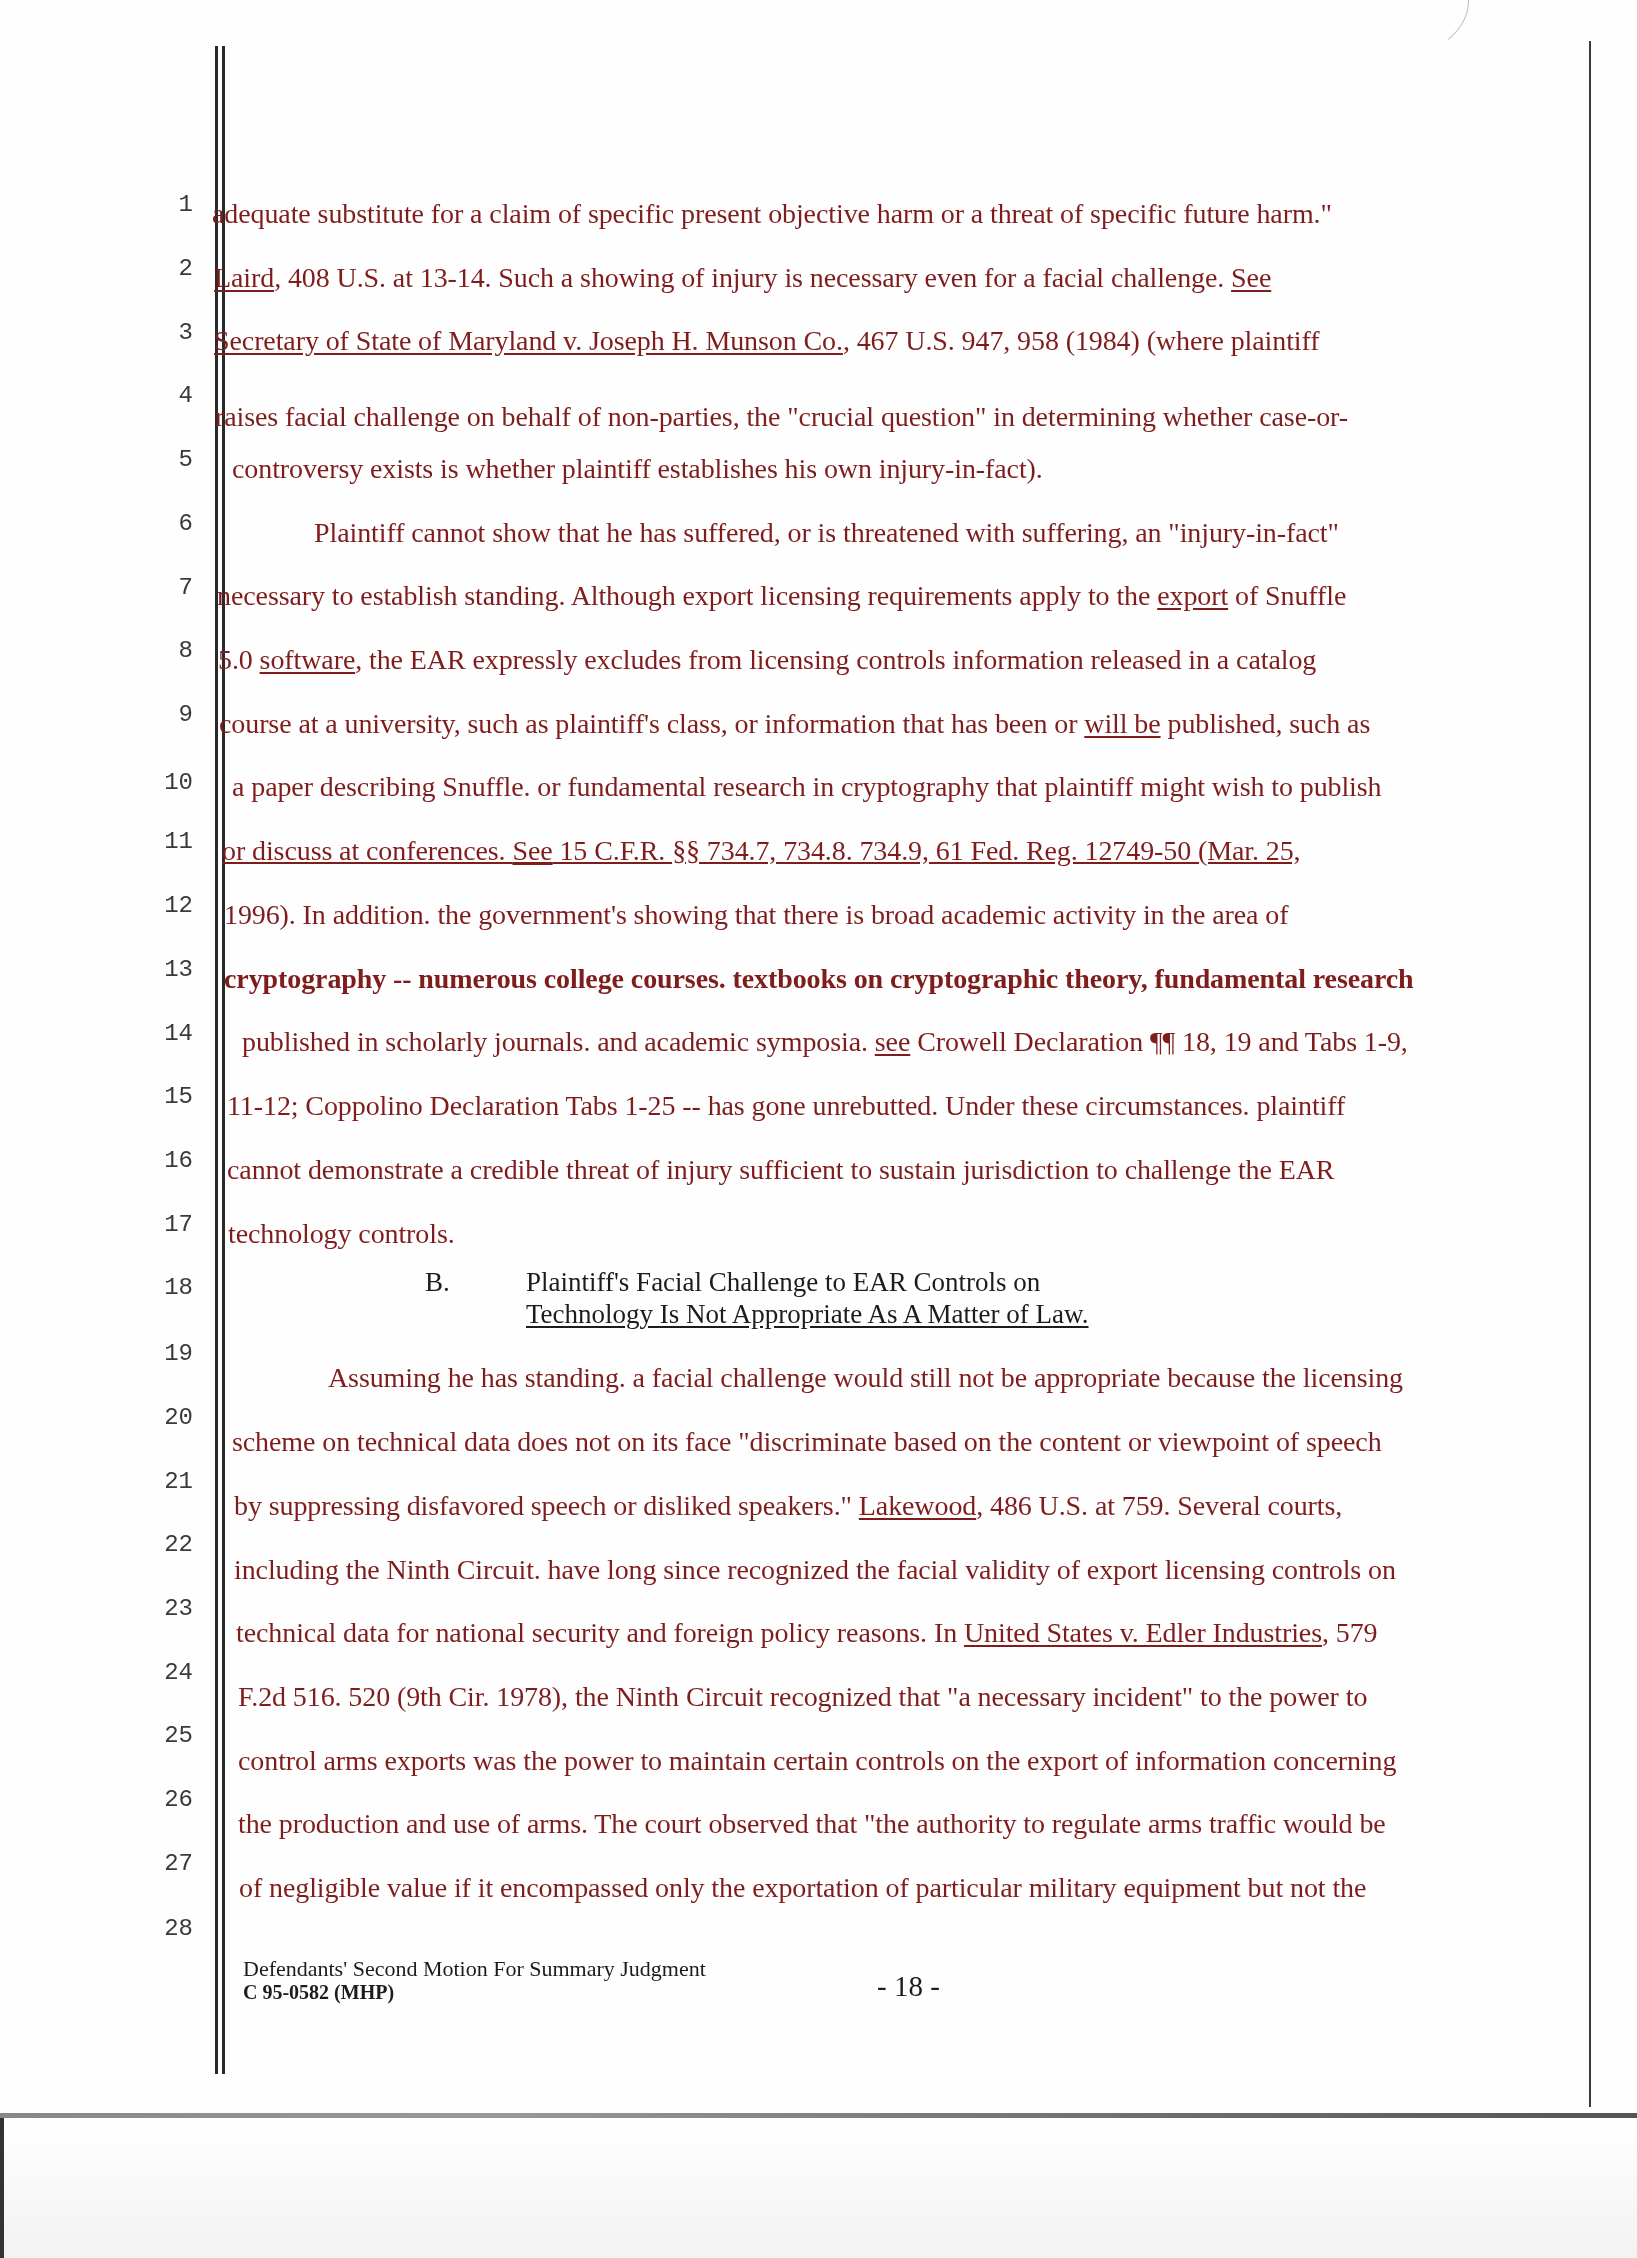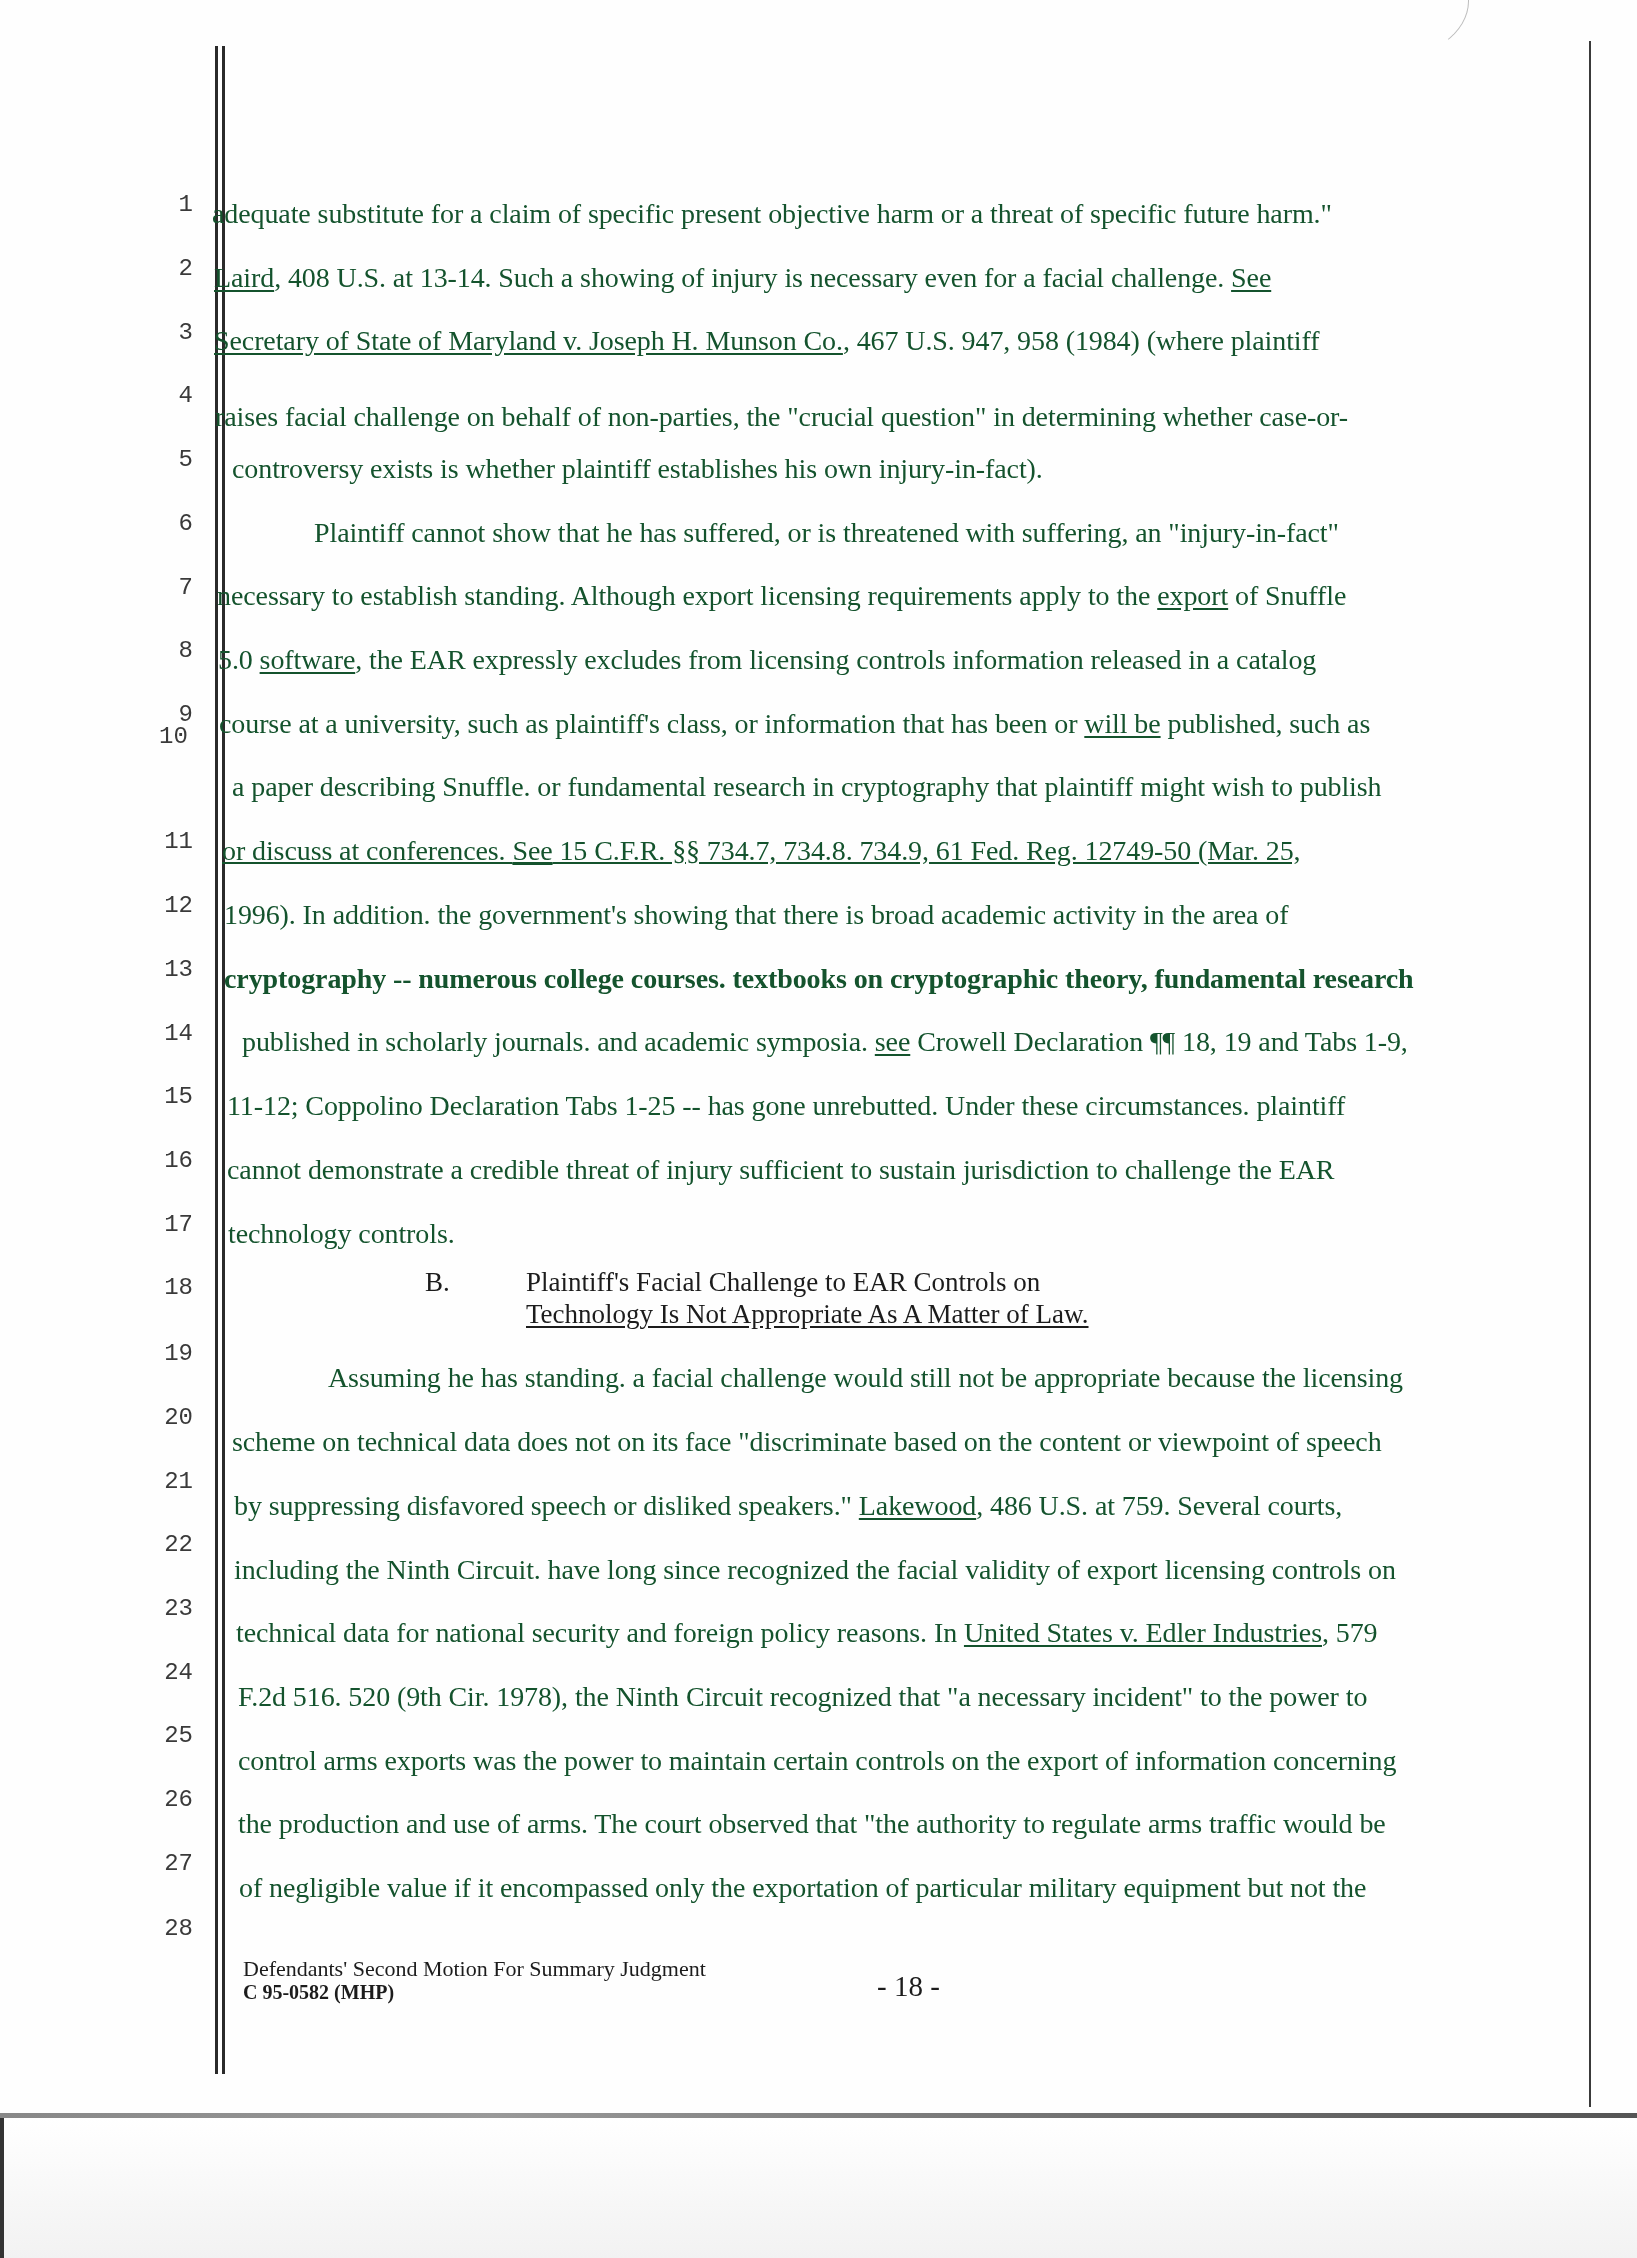--- a/index.html
+++ b/index.html
@@ -13,21 +13,21 @@
     .rule-l1 { position: absolute; left: 215px; top: 46px; width: 2.9px; height: 2028px; background: #2a2a2a; }
     .rule-l2 { position: absolute; left: 222px; top: 46px; width: 2.9px; height: 2028px; background: #2a2a2a; }
     .rule-r { position: absolute; left: 1589px; top: 41px; width: 1.9px; height: 2066px; background: #3a3a3a; }
     .curl { position: absolute; left: 1303px; top: -58px; width: 164px; height: 116px;
             border: 1px solid #bdbdbd; border-radius: 50%; border-bottom-color: transparent; border-left-color: transparent; }
     .linenum {
       position: absolute; left: 154px; width: 39px; text-align: right;
       font-family: "Liberation Mono", "DejaVu Sans Mono", monospace;
       font-size: 24px; color: #3a3a3a;
     }
-    .tline { position: absolute; white-space: nowrap; font-size: 28px; line-height: 33px; color: #14532d; letter-spacing: -0.1px; }
+    .tline { position: absolute; white-space: nowrap; font-size: 28px; line-height: 33px; color: #7f1d1d; letter-spacing: -0.1px; }
     u { text-decoration: underline; text-underline-offset: 2.9px; }
     .heading { position: absolute; left: 425px; top: 1267px; font-size: 27px; line-height: 31px; }
     .heading .letter { position: absolute; left: 0; top: 0; }
     .heading .h1 { position: absolute; left: 101px; top: 0; white-space: nowrap; }
     .heading .h2 { position: absolute; left: 101px; top: 32px; white-space: nowrap; text-decoration: underline; text-underline-offset: 2.9px; }
     .footer-title { position: absolute; left: 243px; top: 1957px; font-size: 22px; font-weight: normal; line-height: 23px; font-family: "Liberation Serif", serif; }
     .footer-case { position: absolute; left: 243px; top: 1981px; font-size: 20px; font-weight: bold; line-height: 23px; }
     .footer-page { position: absolute; left: 877px; top: 1970px; font-size: 29px; }
     .edge-shadow { position: absolute; left: 0; top: 2113px; width: 1638px; height: 5.8px;
                    background: linear-gradient(to right, #888 0%, #999 30%, #777 60%, #555 100%); }
@@ -47,21 +47,21 @@
   <div id="line-numbers">
       <div class="linenum" style="top: 191px;">1</div>
       <div class="linenum" style="top: 255px;">2</div>
       <div class="linenum" style="top: 319px;">3</div>
       <div class="linenum" style="top: 382px;">4</div>
       <div class="linenum" style="top: 446px;">5</div>
       <div class="linenum" style="top: 510px;">6</div>
       <div class="linenum" style="top: 574px;">7</div>
       <div class="linenum" style="top: 637px;">8</div>
       <div class="linenum" style="top: 701px;">9</div>
-      <div class="linenum" style="top: 723px; text-align: center;">10</div>
+      <div class="linenum" style="top: 769px;">10</div>
       <div class="linenum" style="top: 828px;">11</div>
       <div class="linenum" style="top: 892px;">12</div>
       <div class="linenum" style="top: 956px;">13</div>
       <div class="linenum" style="top: 1020px;">14</div>
       <div class="linenum" style="top: 1083px;">15</div>
       <div class="linenum" style="top: 1147px;">16</div>
       <div class="linenum" style="top: 1211px;">17</div>
       <div class="linenum" style="top: 1274px;">18</div>
       <div class="linenum" style="top: 1340px;">19</div>
       <div class="linenum" style="top: 1404px;">20</div>

